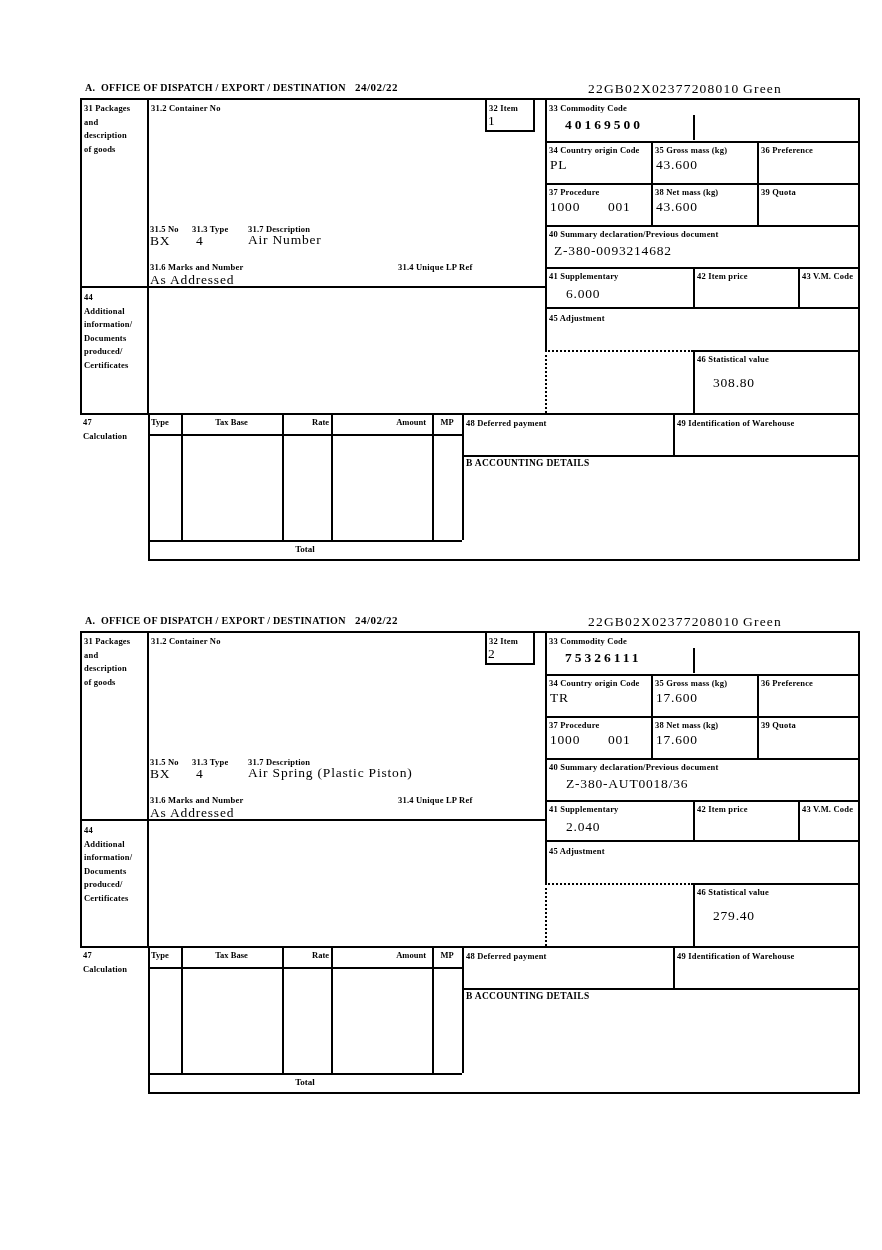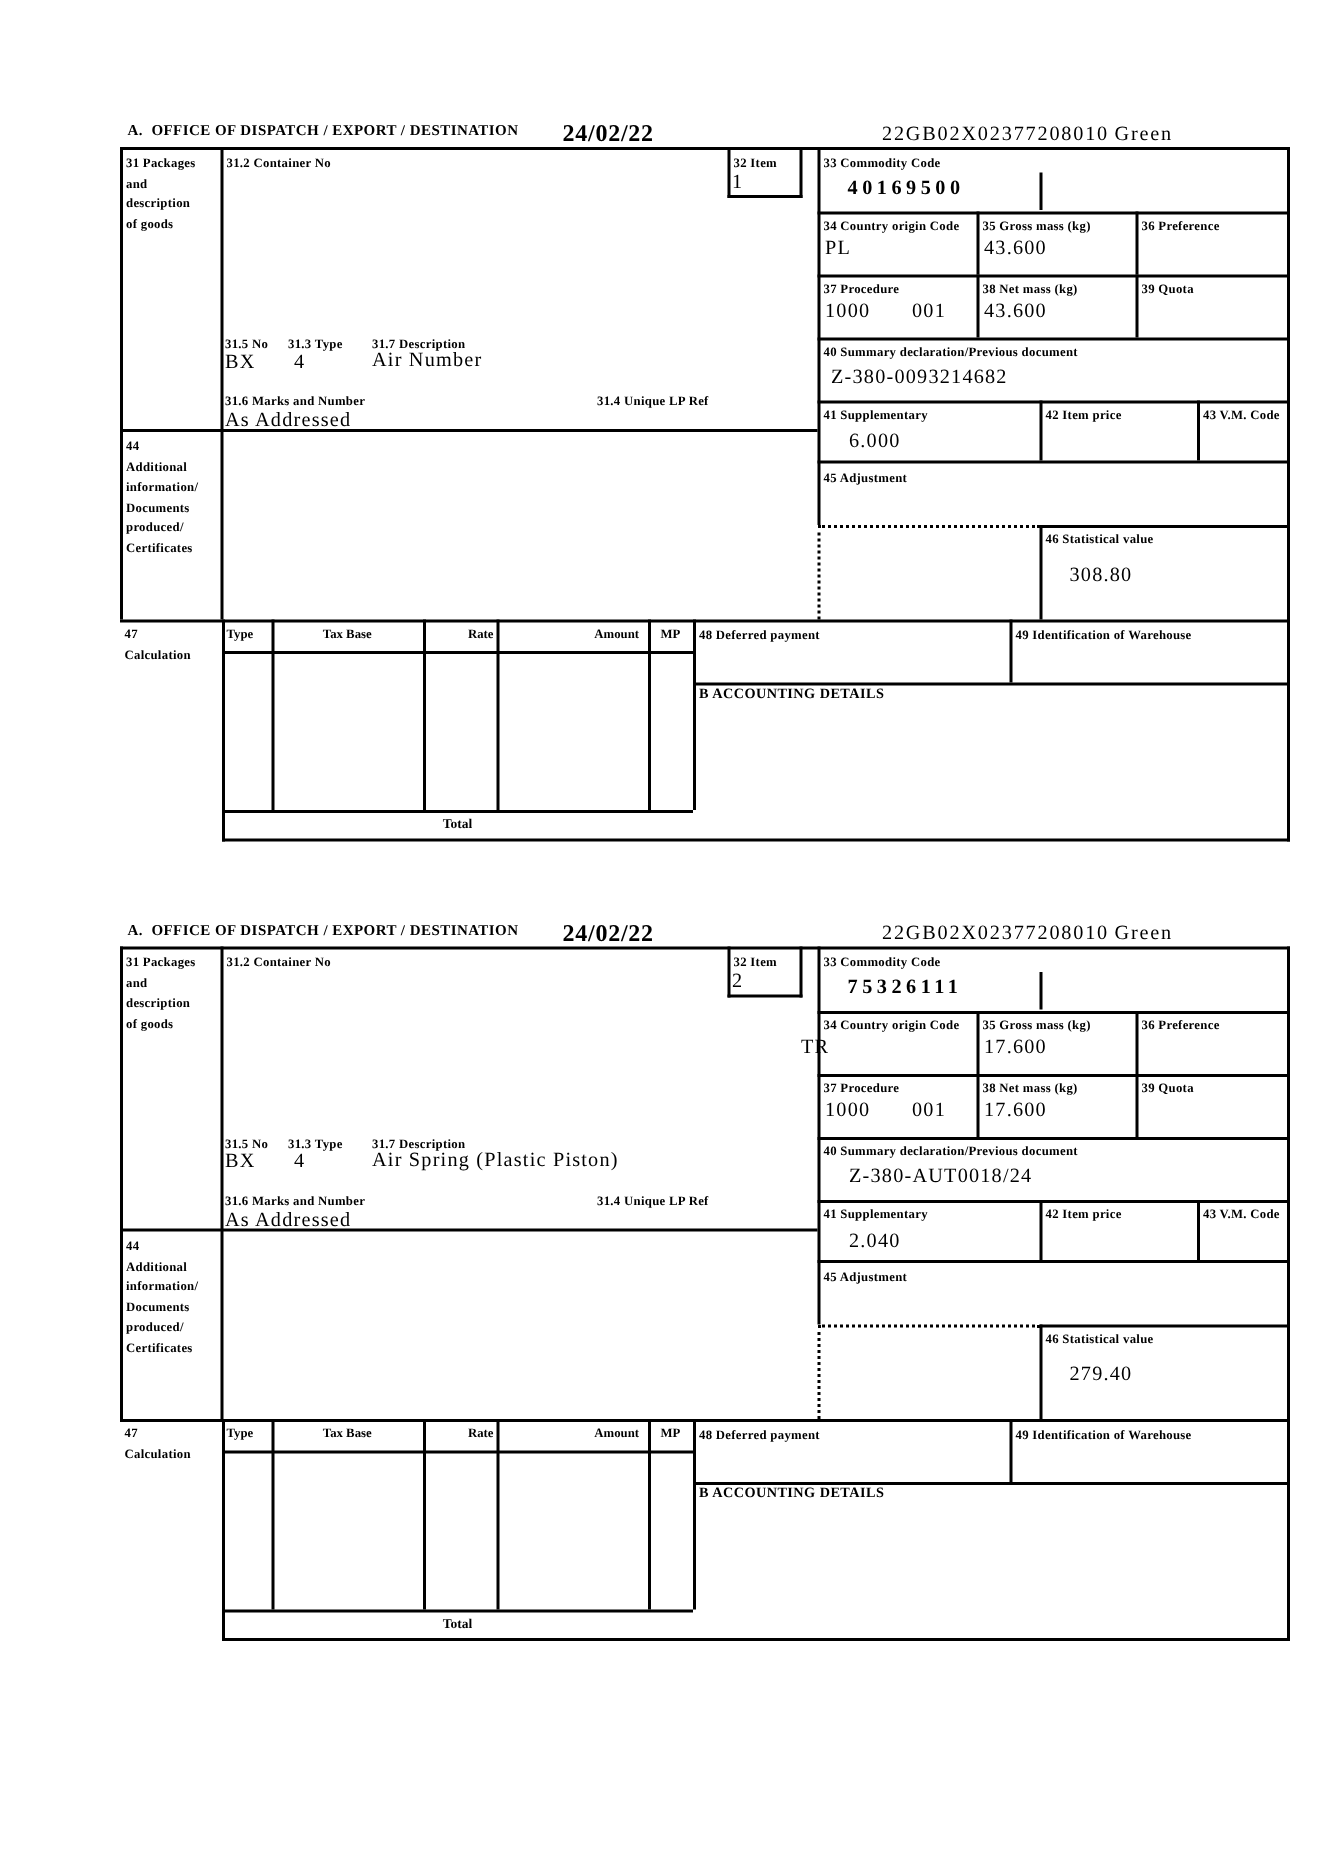--- a/index.html
+++ b/index.html
@@ -10,21 +10,21 @@
   .hl,.vl { position:absolute; background:#000; }
   .hl { height:2px; } .vl { width:2px; }
   .dh { position:absolute; border-top:2px dotted #000; height:0; }
   .dv { position:absolute; border-left:2px dotted #000; width:0; }
   .lbl { position:absolute; font-weight:bold; font-size:8.5px; line-height:13.5px;
          white-space:pre-line; letter-spacing:0.2px; }
   .th  { position:absolute; top:319px; font-weight:bold; font-size:8.5px; }
   .val { position:absolute; font-size:13.5px; white-space:pre; letter-spacing:0.8px; }
   .val-sp { letter-spacing:3px;font-weight:bold; }
   .sec-label { position:absolute; font-weight:bold; font-size:10px; letter-spacing:0.3px; white-space:pre; }
-  .date  { position:absolute; font-weight:bold; font-size:16px; letter-spacing:0.5px;margin-left:20px; }
+  .date  { position:absolute; font-weight:bold; font-size:11px; letter-spacing:0.5px; }
   .entry { position:absolute; font-size:13.5px; letter-spacing:1.2px; }
   .acct  { position:absolute; font-weight:bold; font-size:9.5px; letter-spacing:0.3px; }
   .total { position:absolute; left:68px; width:314px; top:446px; text-align:center;
            font-weight:bold; font-size:9px; }
 </style>
 </head>
 <body>
 
 <div class="page">
 
@@ -215,26 +215,26 @@
     <div class="acct" style="left:386px;top:360px">B ACCOUNTING DETAILS</div>
     <div class="th" style="left:68px;width:33px;padding-left:3px">Type</div>
     <div class="th" style="left:101px;width:101px;text-align:center">Tax Base</div>
     <div class="th" style="left:202px;width:47px;text-align:right">Rate</div>
     <div class="th" style="left:251px;width:95px;text-align:right">Amount</div>
     <div class="th" style="left:352px;width:30px;text-align:center">MP</div>
     <div class="total">Total</div>
 
     <div class="val" style="left:408px;top:15px">2</div>
     <div class="val val-sp" style="left:485px;top:19px">75326111</div>
-    <div class="val" style="left:454px;top:59px">TR</div>
+    <div class="val" style="left:470px;top:59px">TR</div>
     <div class="val" style="left:576px;top:59px">17.600</div>
     <div class="val" style="left:470px;top:101px">1000</div>
     <div class="val" style="left:528px;top:101px">001</div>
     <div class="val" style="left:576px;top:101px">17.600</div>
-    <div class="val" style="left:486px;top:145px">Z-380-AUT0018/24</div>
+    <div class="val" style="left:486px;top:145px">Z-380-AUT0018/36</div>
     <div class="val" style="left:486px;top:188px">2.040</div>
     <div class="val" style="left:633px;top:277px">279.40</div>
     <div class="val" style="left:70px;top:135px">BX</div>
     <div class="val" style="left:116px;top:135px">4</div>
     <div class="val" style="left:168px;top:134px">Air Spring (Plastic Piston)</div>
     <div class="val" style="left:70px;top:174px">As Addressed</div>
   </section>
 
 </div>
 

